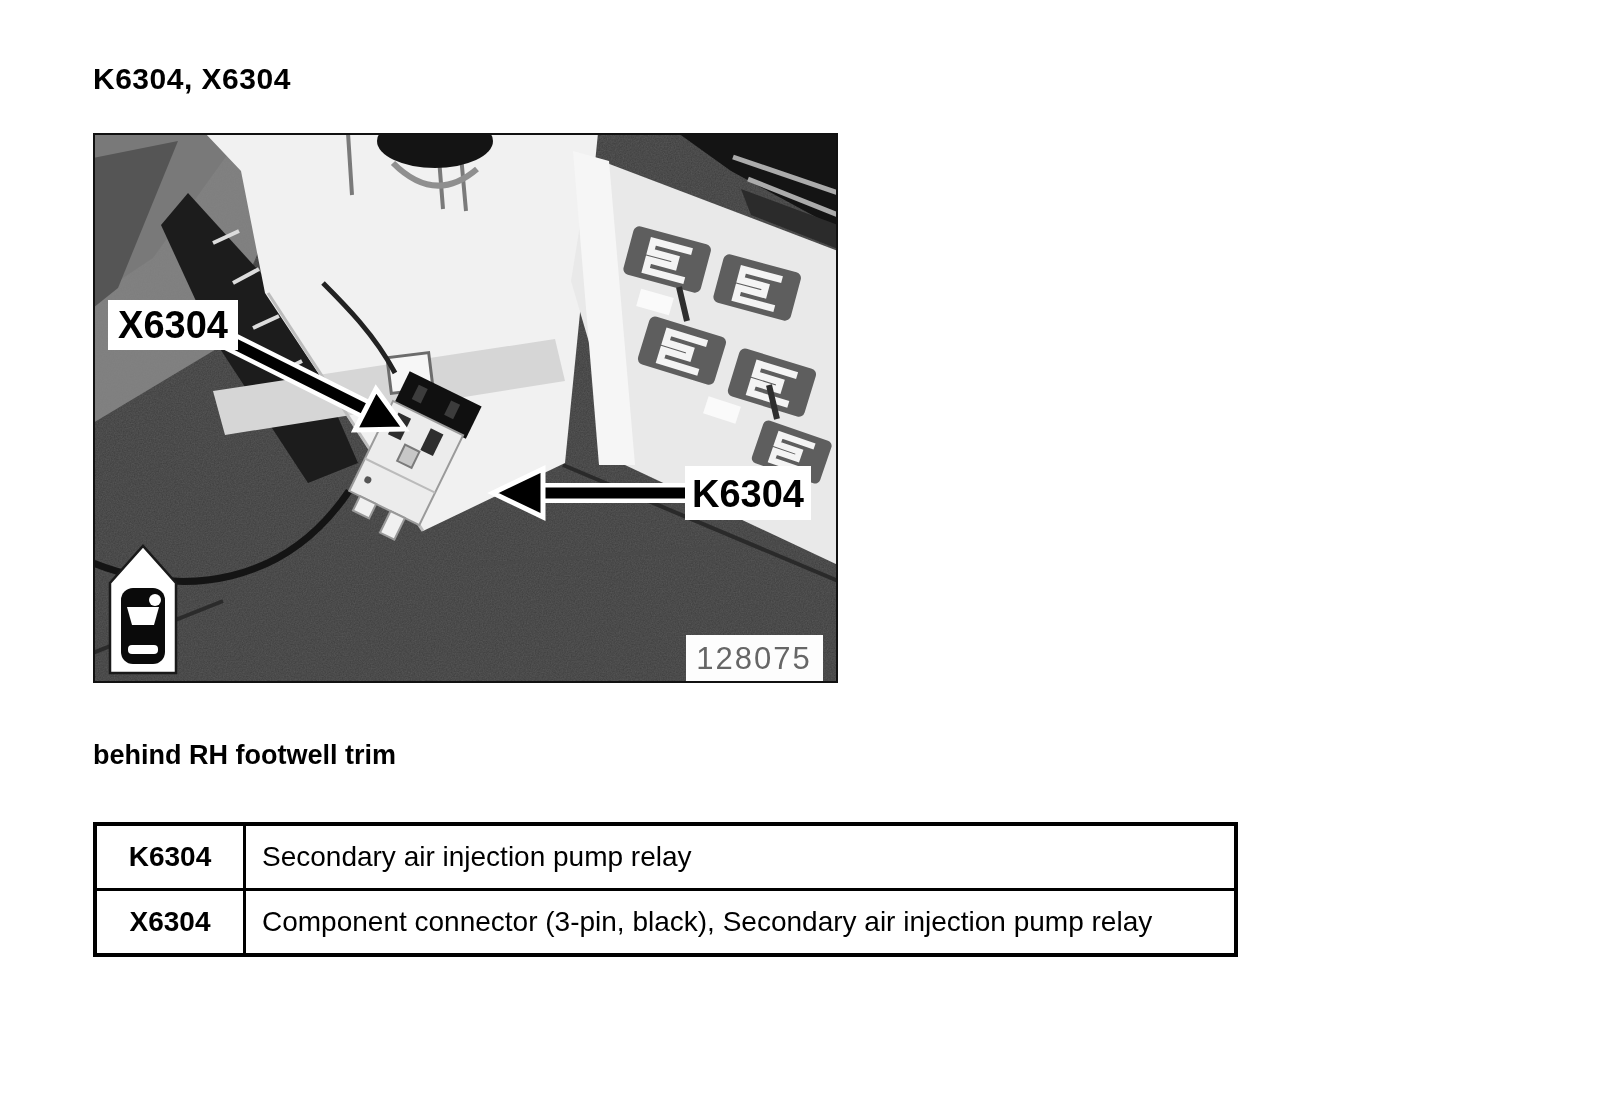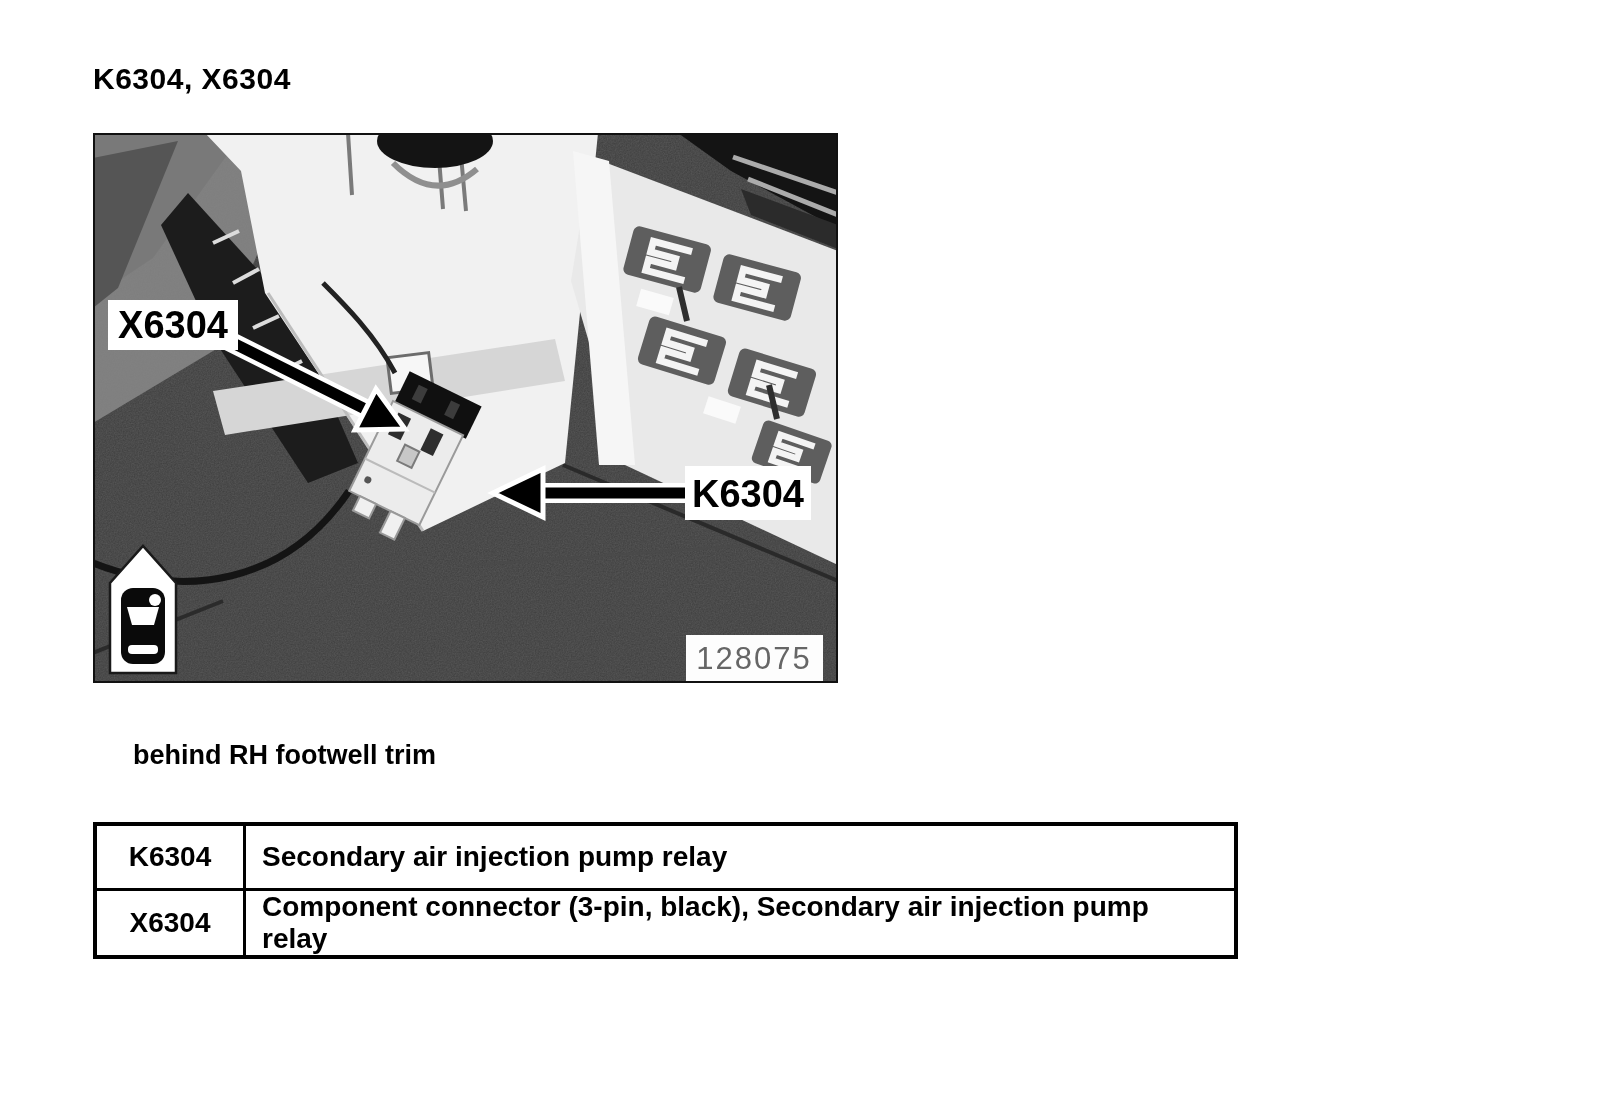--- a/index.html
+++ b/index.html
@@ -12,39 +12,39 @@
   .doc-title{
     position:absolute;left:93px;top:62px;
     font-size:30px;font-weight:bold;letter-spacing:0.5px;
   }
   .photo-wrap{
     position:absolute;left:93px;top:133px;width:745px;height:550px;
   }
   .photo-wrap svg{display:block;width:745px;height:550px;}
   .caption{
     position:absolute;left:93px;top:740px;
-    font-size:27px;font-weight:bold;margin-left:40px;
+    font-size:27px;font-weight:bold;
   }
   table.legend{
     position:absolute;left:93px;top:822px;width:1145px;
     border-collapse:collapse;table-layout:fixed;
   }
   table.legend td{
     border:3px solid #000;
     font-size:28px;
     height:62px;
     padding:0 16px;
     background:#fff;
     vertical-align:middle;
   }
   table.legend{border:4px solid #000;}
   td.code{
     width:114px;text-align:center;font-weight:bold;padding:0 4px;
   }
-  td.desc{text-align:left;font-weight:bold;}
+  td.desc{text-align:left;}
 </style>
 </head>
 <body>
 
 <div id="page">
 
   <div class="doc-title">K6304, X6304</div>
 
   <div class="photo-wrap">
     <svg viewBox="0 0 745 550" xmlns="http://www.w3.org/2000/svg">

